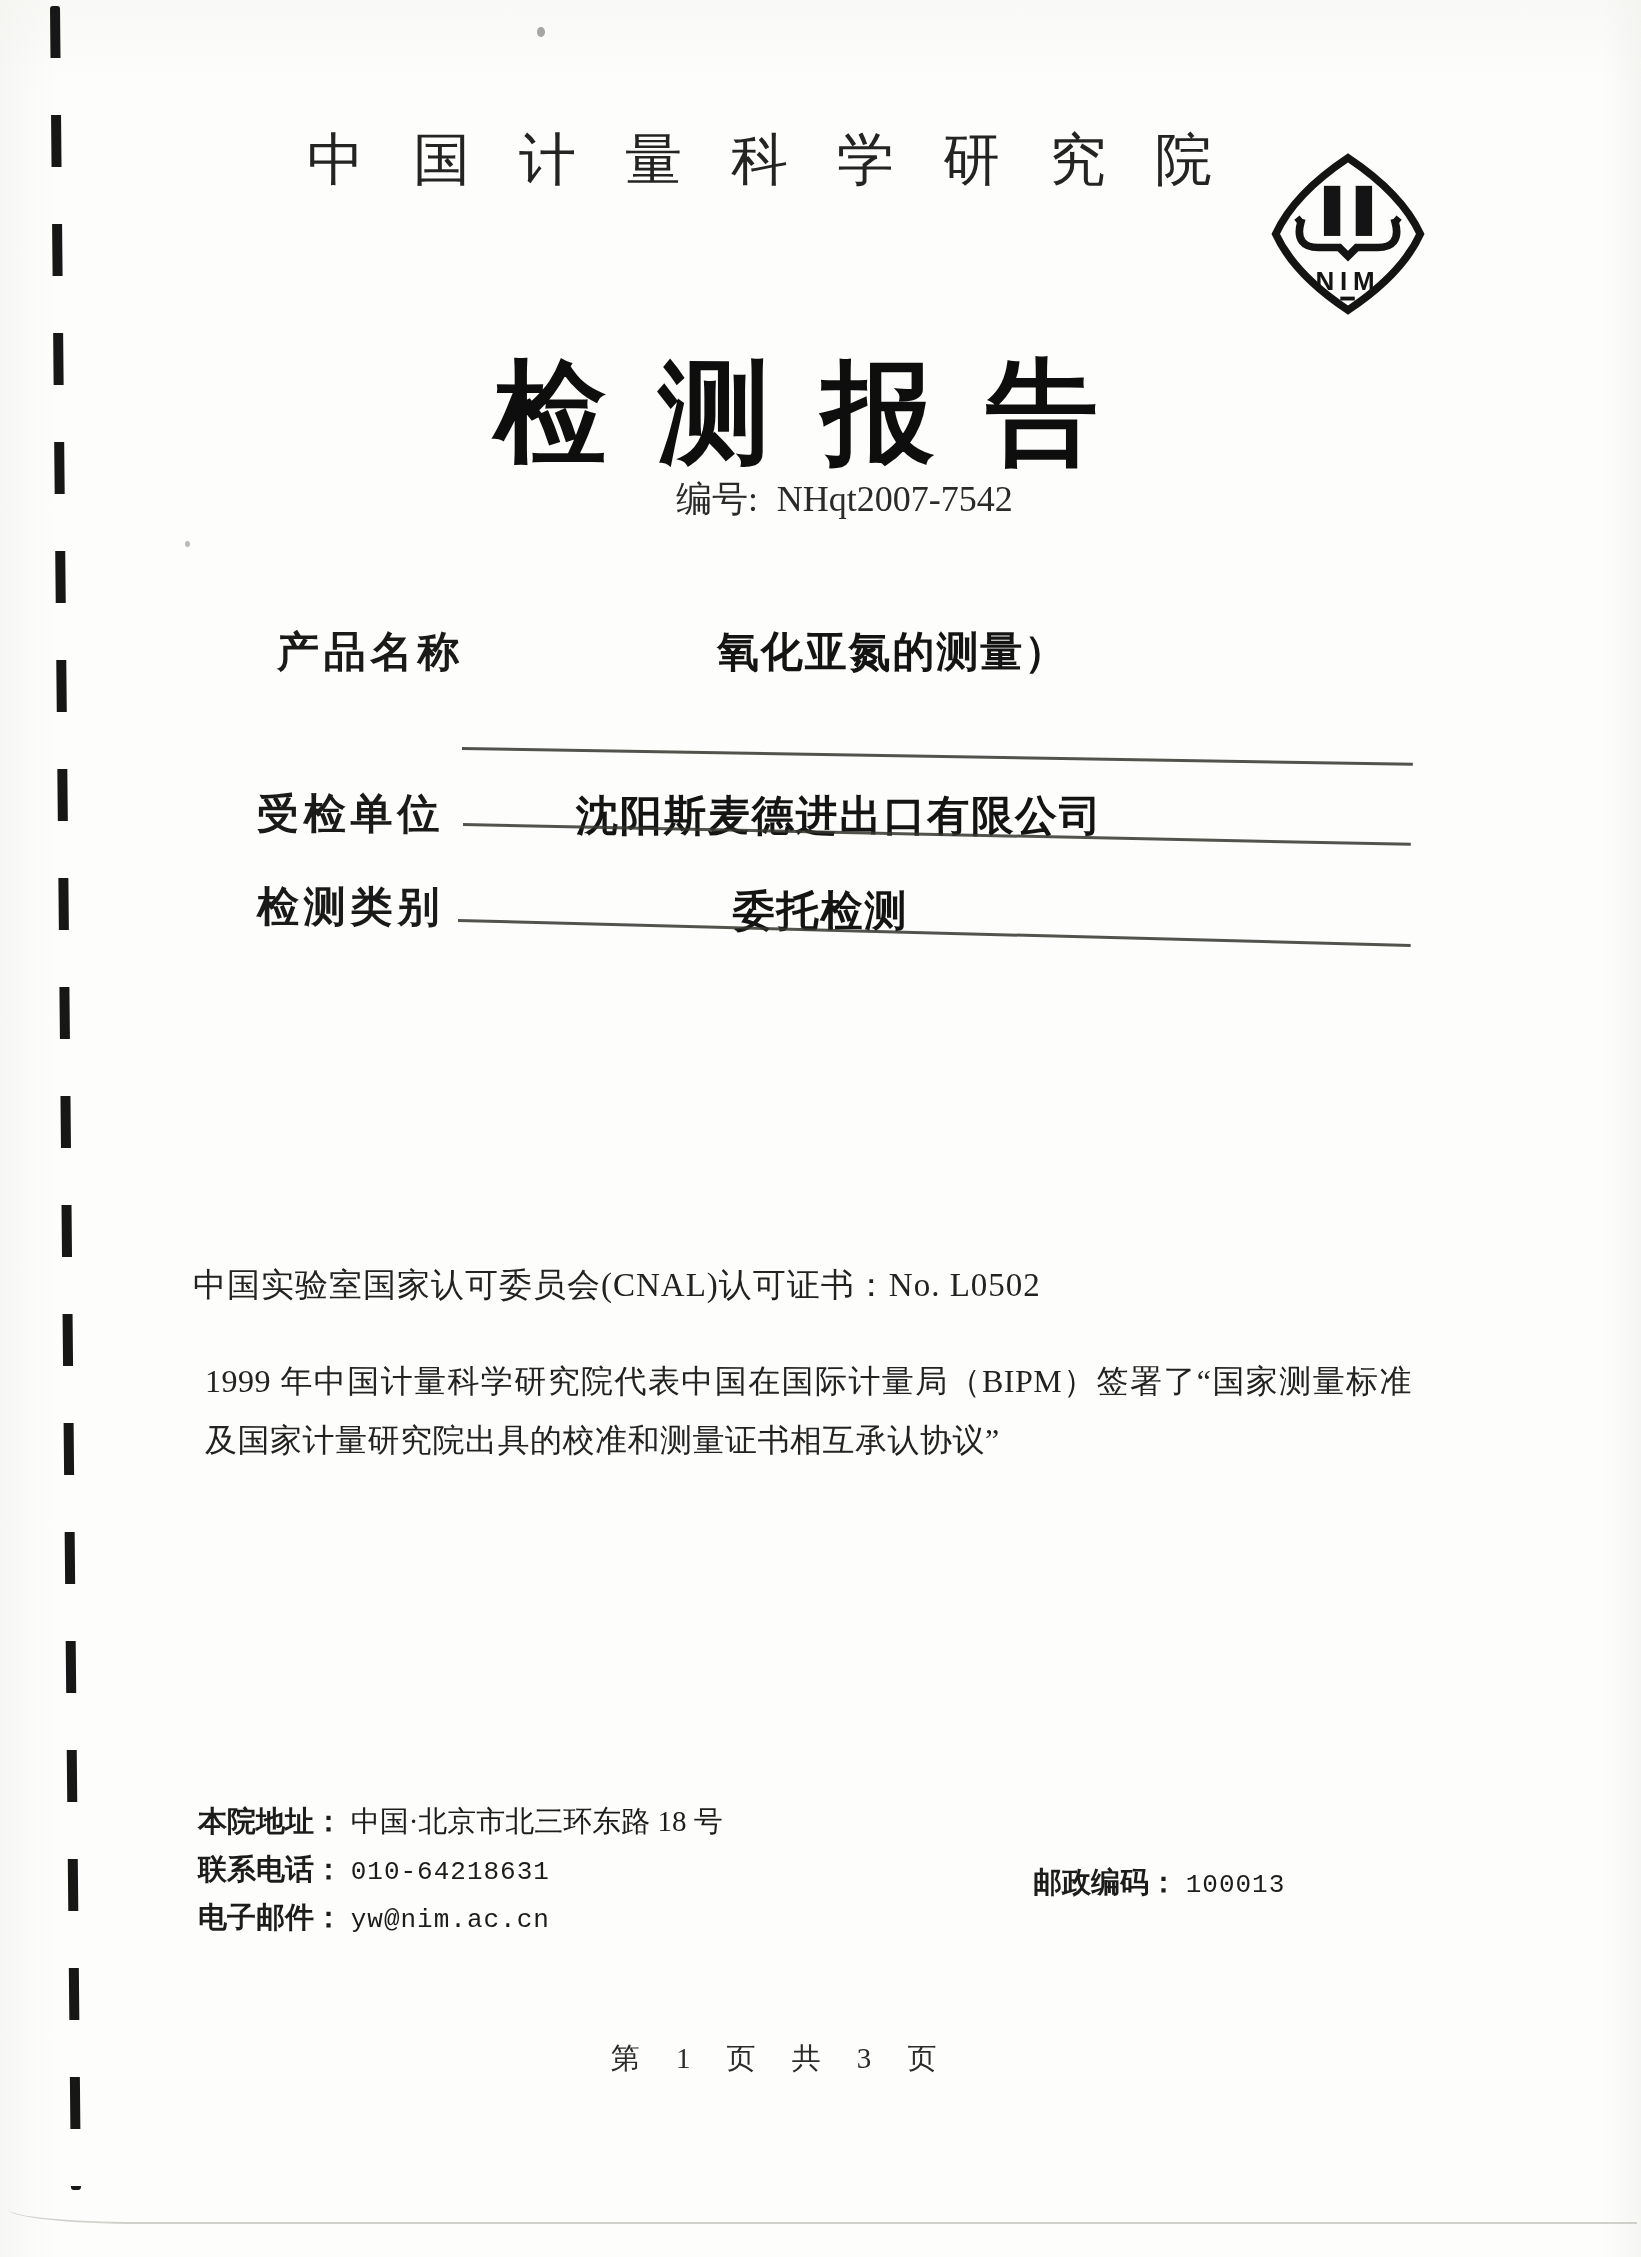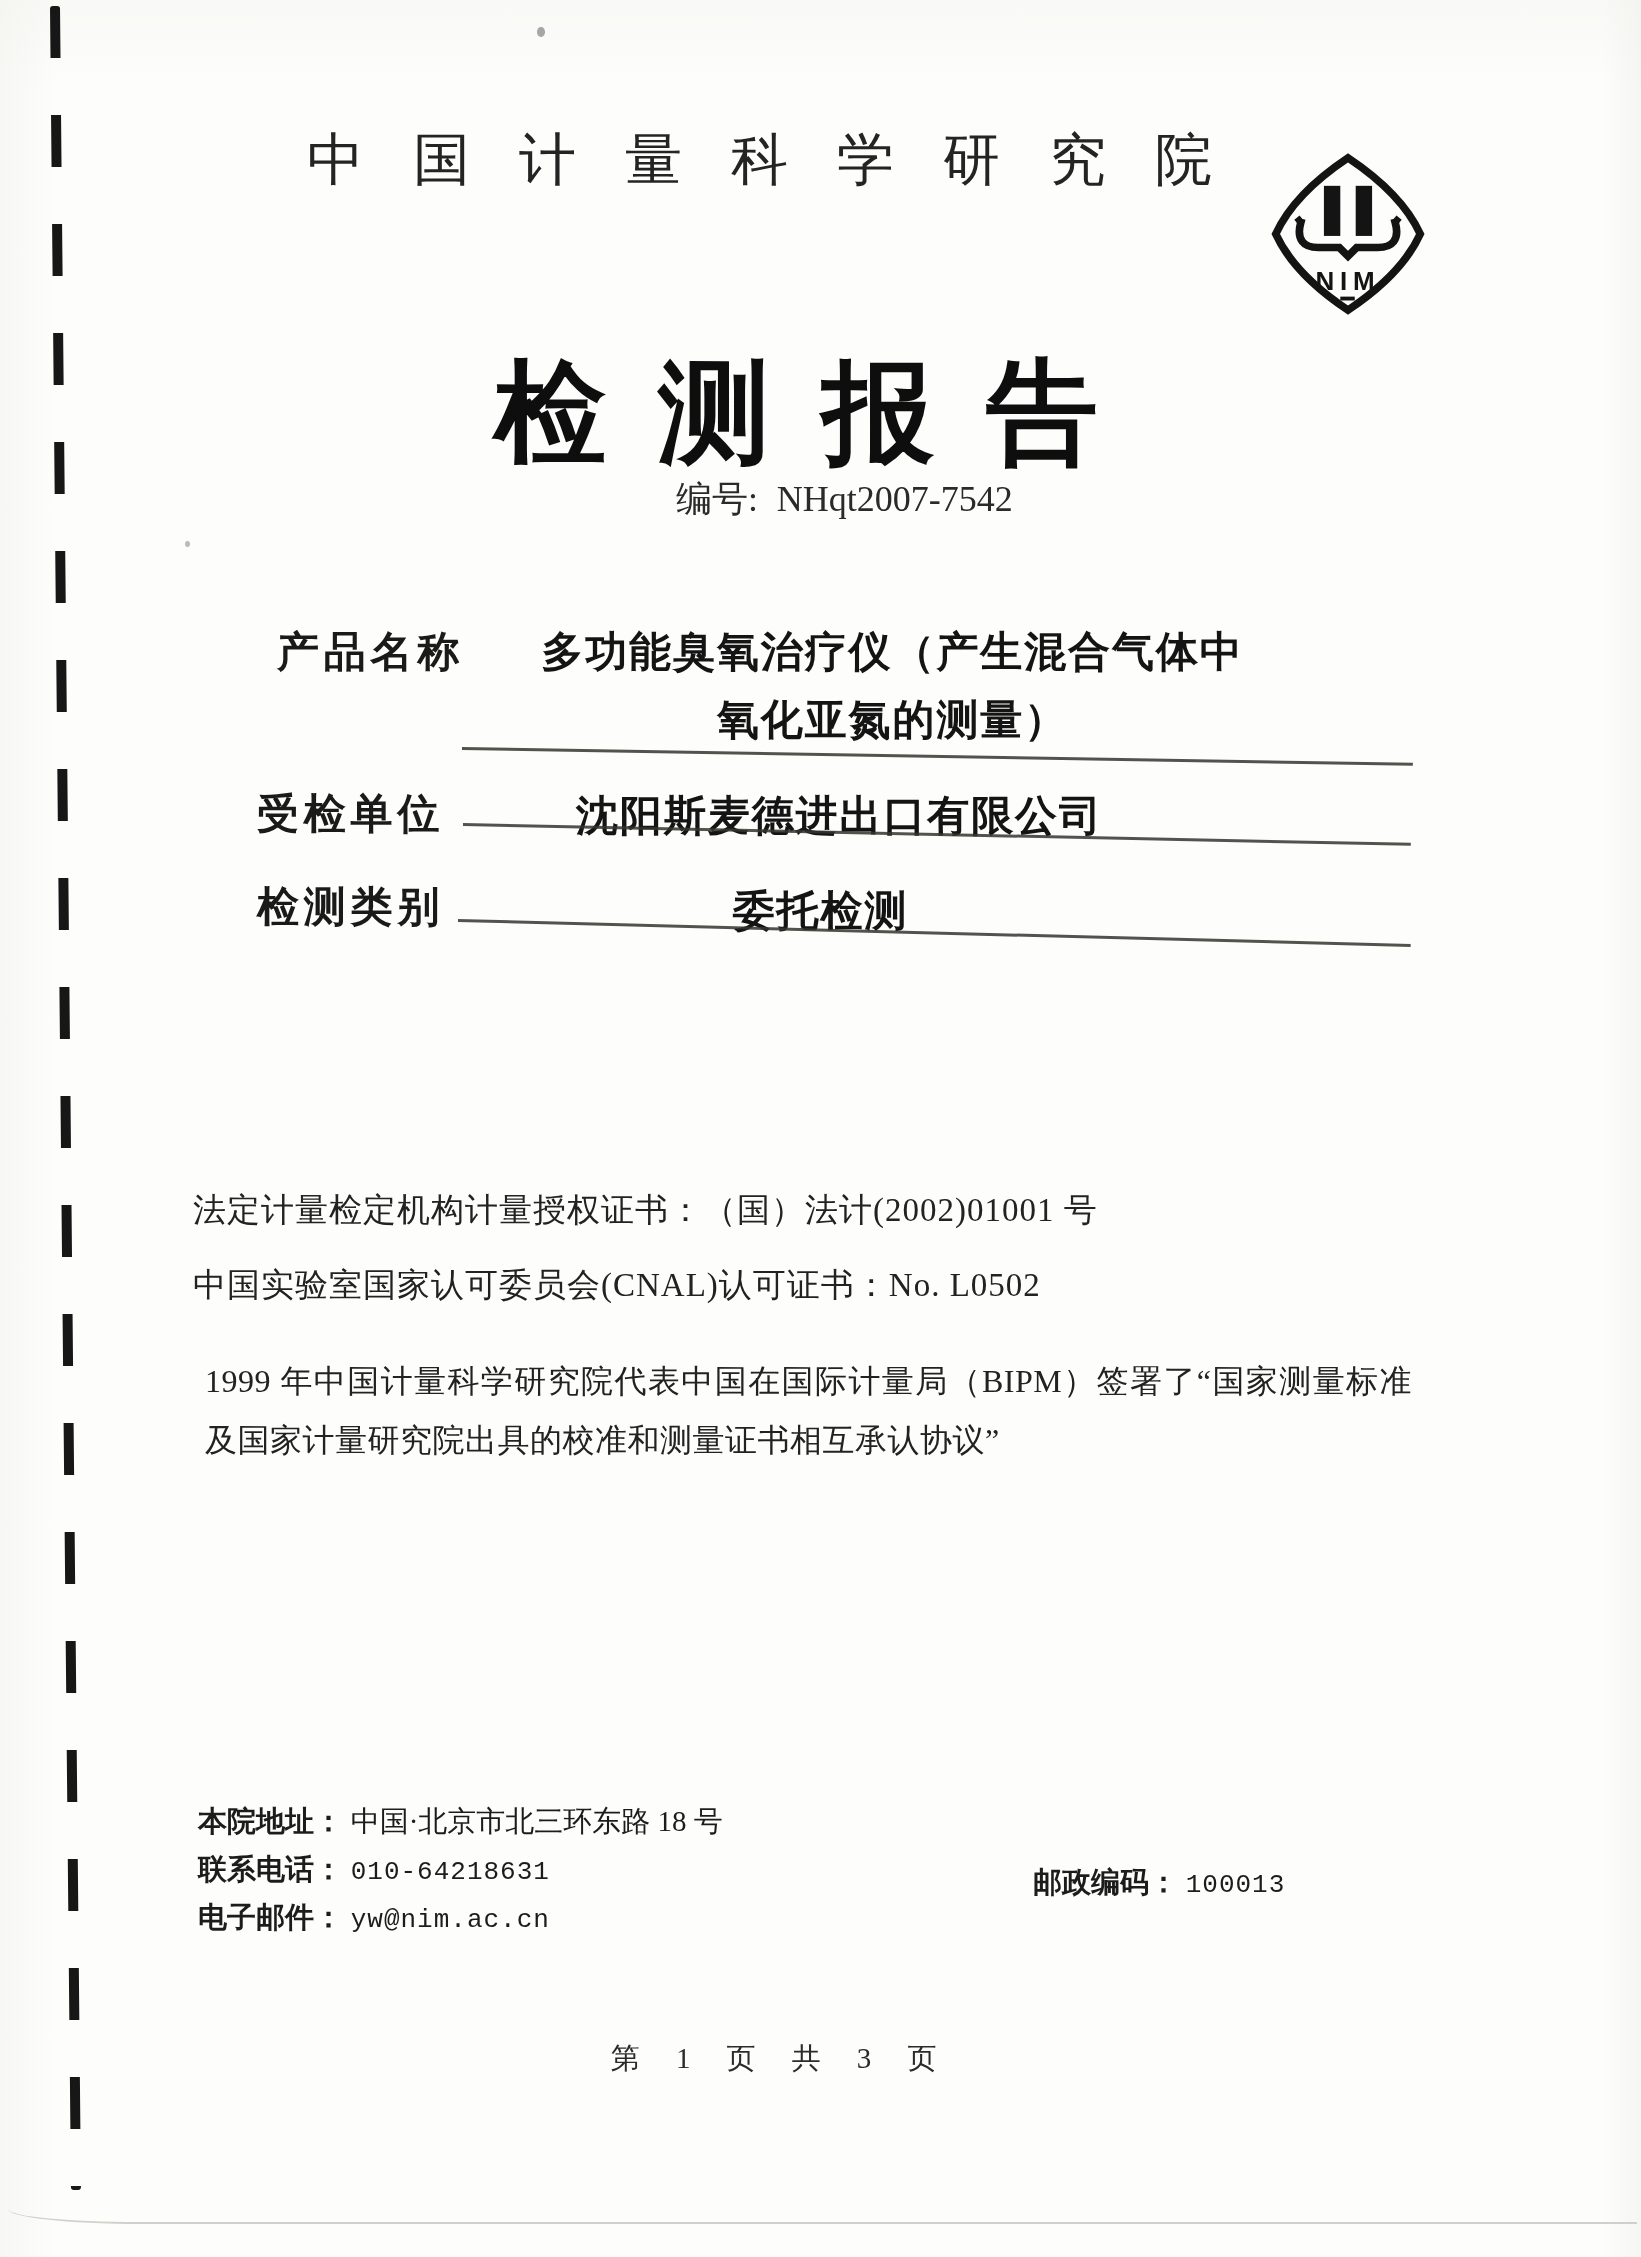--- a/index.html
+++ b/index.html
@@ -111,34 +111,32 @@
 
   <div class="report-title">检测报告</div>
 
   <div class="report-no">
     <span>编号:</span>
     <span class="num">NHqt2007-7542</span>
   </div>
 
   <div class="field-label" style="top:624px;margin-left:20px;">产品名称</div>
   <div class="field-value" style="top:618px; transform:translateX(-34px);">
-    <div>多功能臭氧治疗仪（产生混合气体中</div>
     <div>氧化亚氮的测量）</div>
   </div>
   <div class="underline" style="left:462px; top:747px; width:951px; transform:rotate(0.95deg);"></div>
 
   <div class="field-label" style="top:786px;">受检单位</div>
   <div class="field-value" style="top:782px; transform:translateX(-87px);">沈阳斯麦德进出口有限公司</div>
   <div class="underline" style="left:463px; top:823px; width:948px; transform:rotate(1.2deg);"></div>
 
   <div class="field-label" style="top:879px;">检测类别</div>
   <div class="field-value" style="top:877px; transform:translateX(-106px);">委托检测</div>
   <div class="underline" style="left:458px; top:919px; width:953px; transform:rotate(1.5deg);"></div>
 
-  <div class="accreditation" style="top:1188px;">法定计量检定机构计量授权证书：（国）法计(2002)01001 号</div>
   <div class="accreditation" style="top:1263px;">中国实验室国家认可委员会(CNAL)认可证书：No. L0502</div>
 
   <div class="statement">1999 年中国计量科学研究院代表中国在国际计量局（BIPM）签署了“国家测量标准及国家计量研究院出具的校准和测量证书相互承认协议”</div>
 
   <div class="contact-left">
     <div class="contact-row">
       <span>本院地址：</span><span class="val">中国·北京市北三环东路 18 号</span>
     </div>
     <div class="contact-row">
       <span>联系电话：</span><span class="val mono">010-64218631</span>

